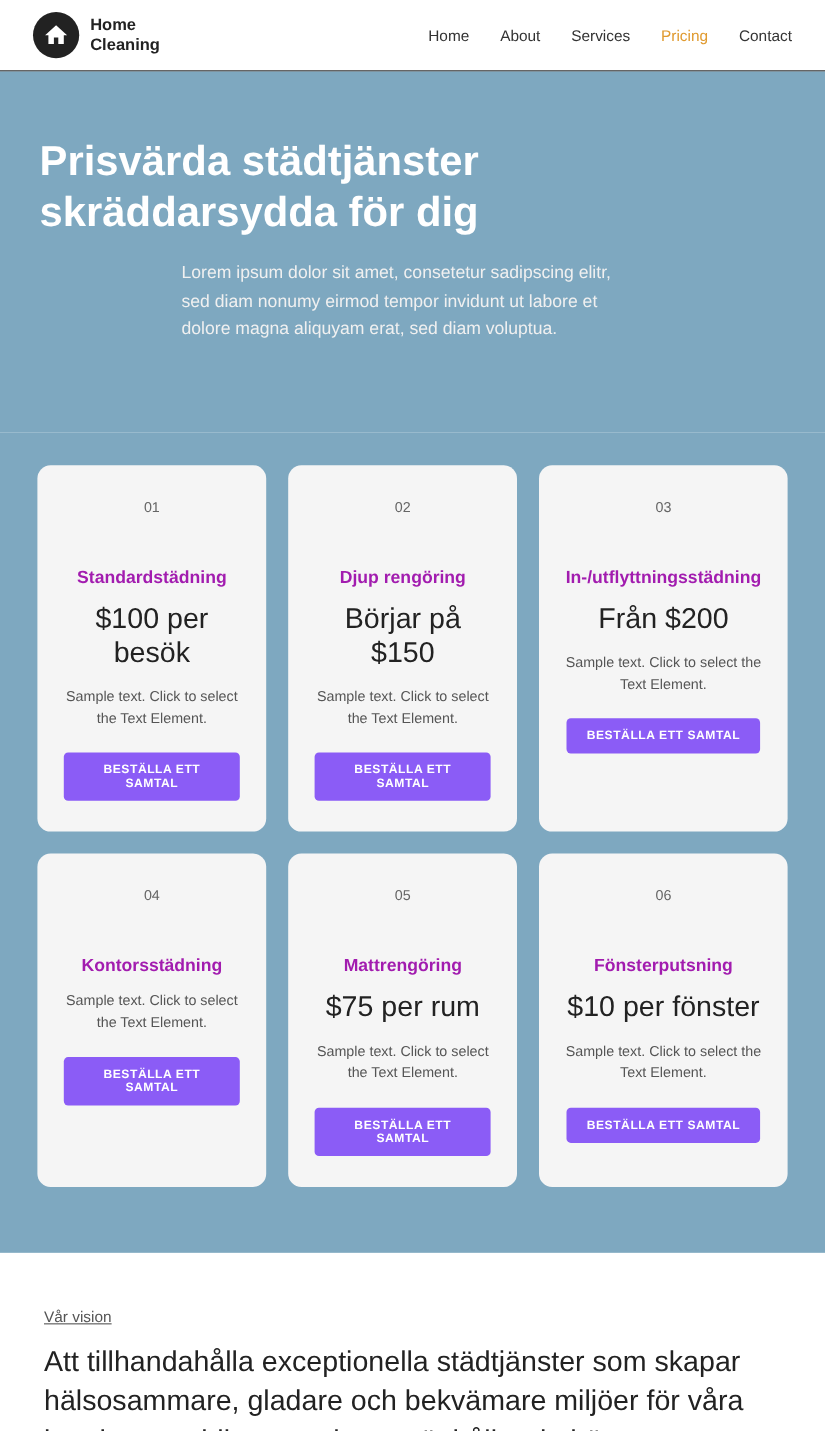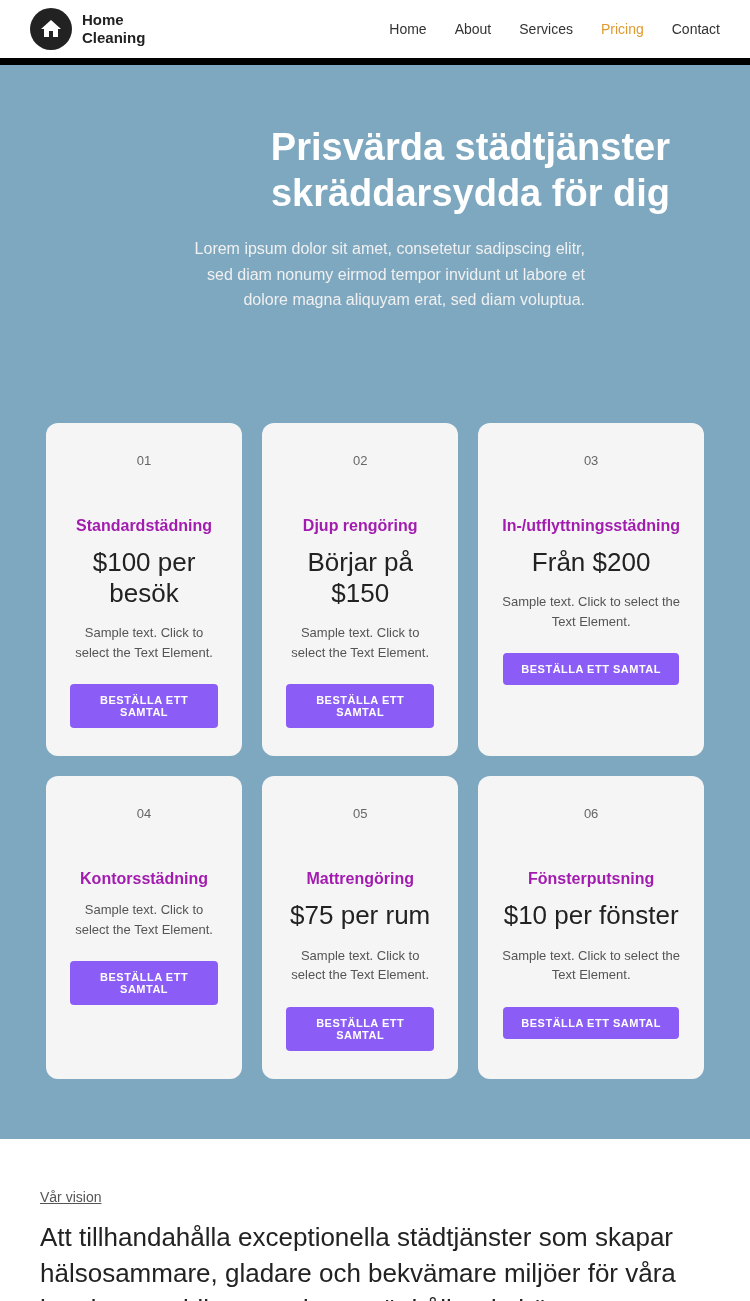--- a/index.html
+++ b/index.html
@@ -2,53 +2,53 @@
 <html><head>
   <meta charset="utf-8">
   <style>
     * { box-sizing: border-box; margin: 0; padding: 0; }
     body { font-family: 'Helvetica Neue', Arial, sans-serif; color: #222; background: #fff; width: 750px; }
 
     
     nav {
       display: flex; align-items: center; justify-content: space-between;
       padding: 0 30px; height: 65px; background: #fff;
-      border-bottom: 7px solid #000000;
+      border-bottom: 1px solid #000000;
     }
     .logo { display: flex; align-items: center; gap: 10px; }
     .logo-icon {
       width: 42px; height: 42px; border-radius: 50%; background: #222;
       display: flex; align-items: center; justify-content: center; flex-shrink: 0;
     }
     .logo-icon svg { width: 24px; height: 24px; fill: #fff; }
     .logo-text { font-size: 15px; font-weight: 700; line-height: 1.2; color: #222; }
     .nav-links { display: flex; gap: 28px; align-items: center; }
     .nav-links a {
       text-decoration: none; font-size: 14px; color: #333;
     }
     .nav-links a.active { color: #e09a2f; }
 
     
     .hero {
       background: #7ea8c0;
-      padding: 60px 80px 80px;
-      text-align: right;
+      padding: 60px 36px 80px;
+      text-align: left;
     }
     .hero h1 {
       font-size: 38px; font-weight: 800; color: #fff;
       line-height: 1.2; margin-bottom: 20px;
     }
     .hero p {
       font-size: 16px; color: #f0f0f0; line-height: 1.6; max-width: 420px; margin: 0 auto;
     }
 
     
     .pricing-section {
       background: #7ea8c0;
-      padding: 30px 46px 60px;
+      padding: 30px 34px 60px;
     }
     .cards-grid {
       display: grid; grid-template-columns: repeat(3, 1fr); gap: 20px;
     }
     .card {
       background: #f5f5f5; border-radius: 12px; padding: 30px 24px 28px;
       display: flex; flex-direction: column; align-items: center; text-align: center;
     }
     .card-number {
       font-size: 13px; color: #666; margin-bottom: 8px;

